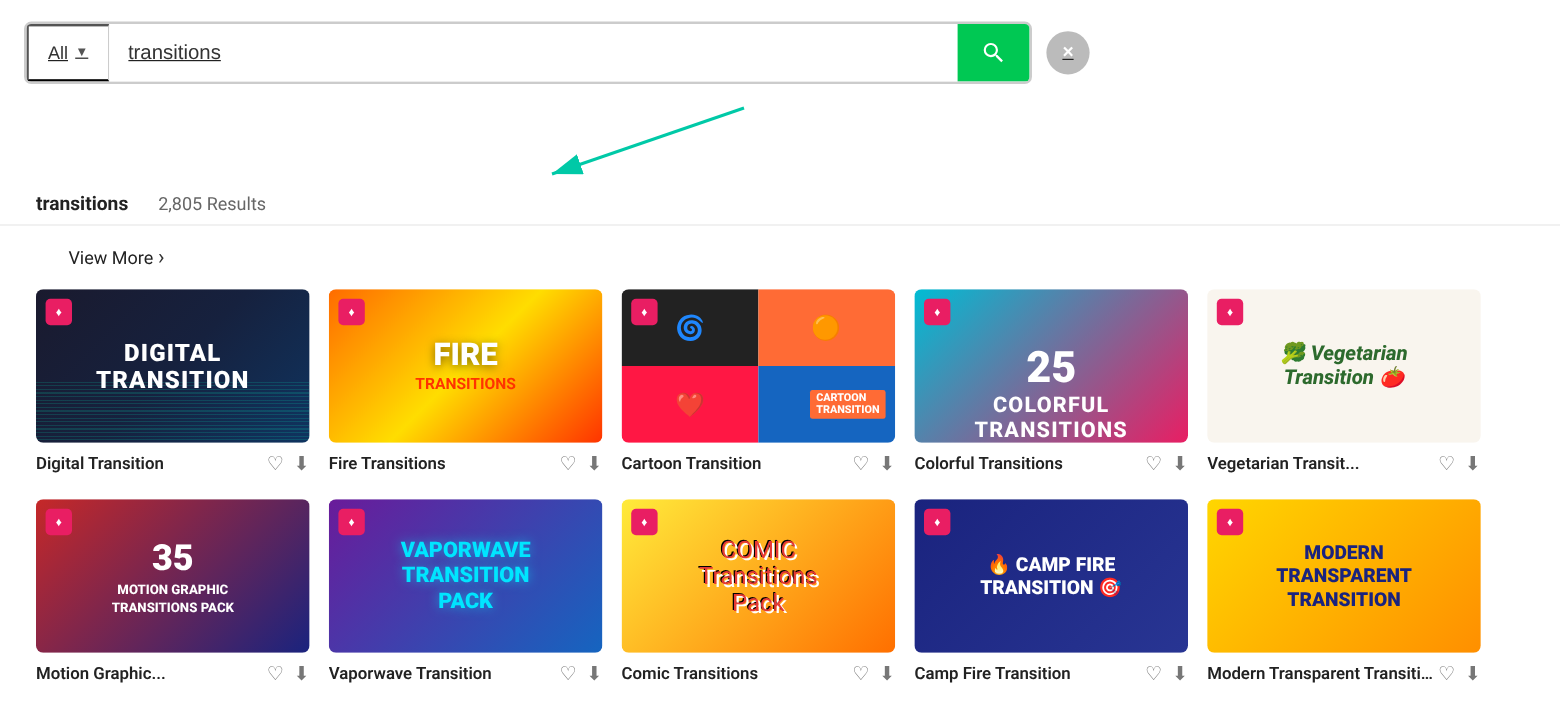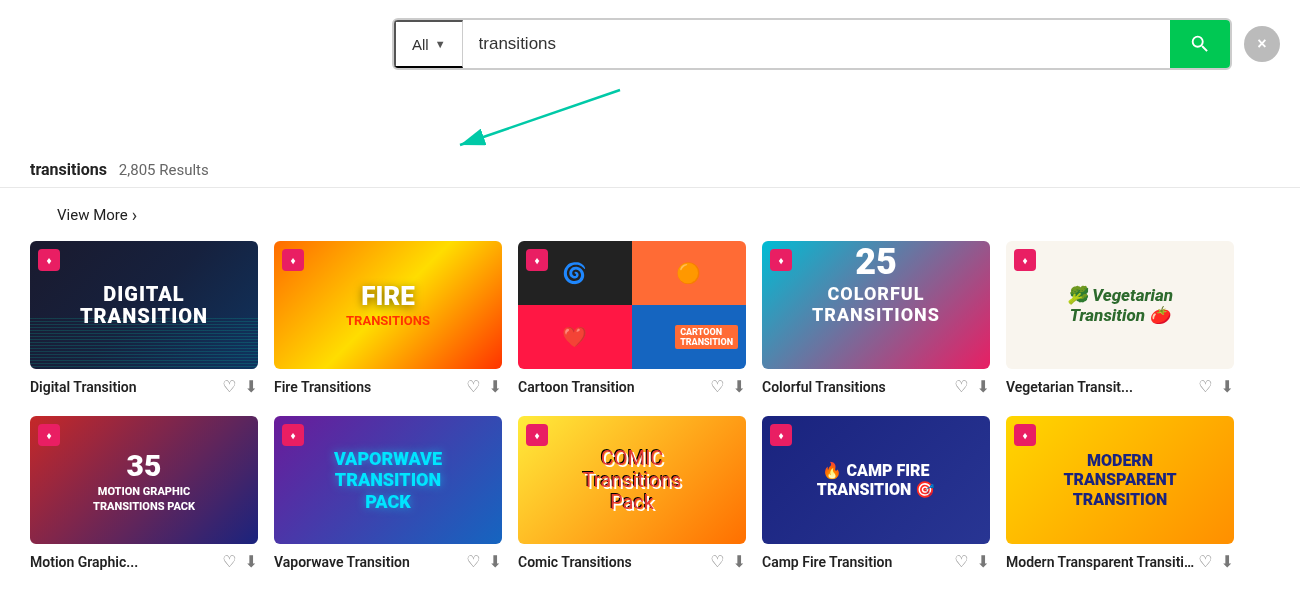--- a/index.html
+++ b/index.html
@@ -8,24 +8,25 @@
       background: #fff;
       color: #222;
       width: 1300px;
       min-height: 600px;
       overflow-x: hidden;
     }
 
     
     .search-bar-area {
       display: flex;
-      justify-content: flex-end;
+      justify-content: flex-start;
       align-items: center;
       padding: 18px 20px 10px;
       position: relative;
+      text-decoration: underline;
     }
     .search-container {
       display: flex;
       align-items: center;
       border: 2px solid #ccc;
       border-radius: 6px;
       overflow: hidden;
       width: 840px;
       height: 52px;
       background: #fff;
@@ -92,21 +93,21 @@
     .results-header {
       padding: 0 30px 8px;
     }
     .results-header .query {
       font-weight: 700;
       font-size: 16px;
     }
     .results-header .count {
       color: #666;
       font-size: 15px;
-      margin-left: 8px;
+      margin-left: 21px;
     }
 
     
     .divider {
       border: none;
       border-top: 1px solid #e8e8e8;
       margin: 0 0 16px;
     }
 
     
@@ -277,21 +278,21 @@
       color: #fff;
       font-size: 9px;
       font-weight: 800;
       padding: 2px 5px;
       border-radius: 2px;
     }
 
     .thumb-colorful {
       background: linear-gradient(135deg, #00bcd4 0%, #e91e63 100%);
       display: flex;
-      align-items: flex-start;
+      align-items: flex-end;
       justify-content: center;
       height: 100%;
     }
     .thumb-colorful-inner {
       text-align: center;
     }
     .thumb-colorful-num {
       font-size: 36px;
       font-weight: 900;
       color: #fff;

